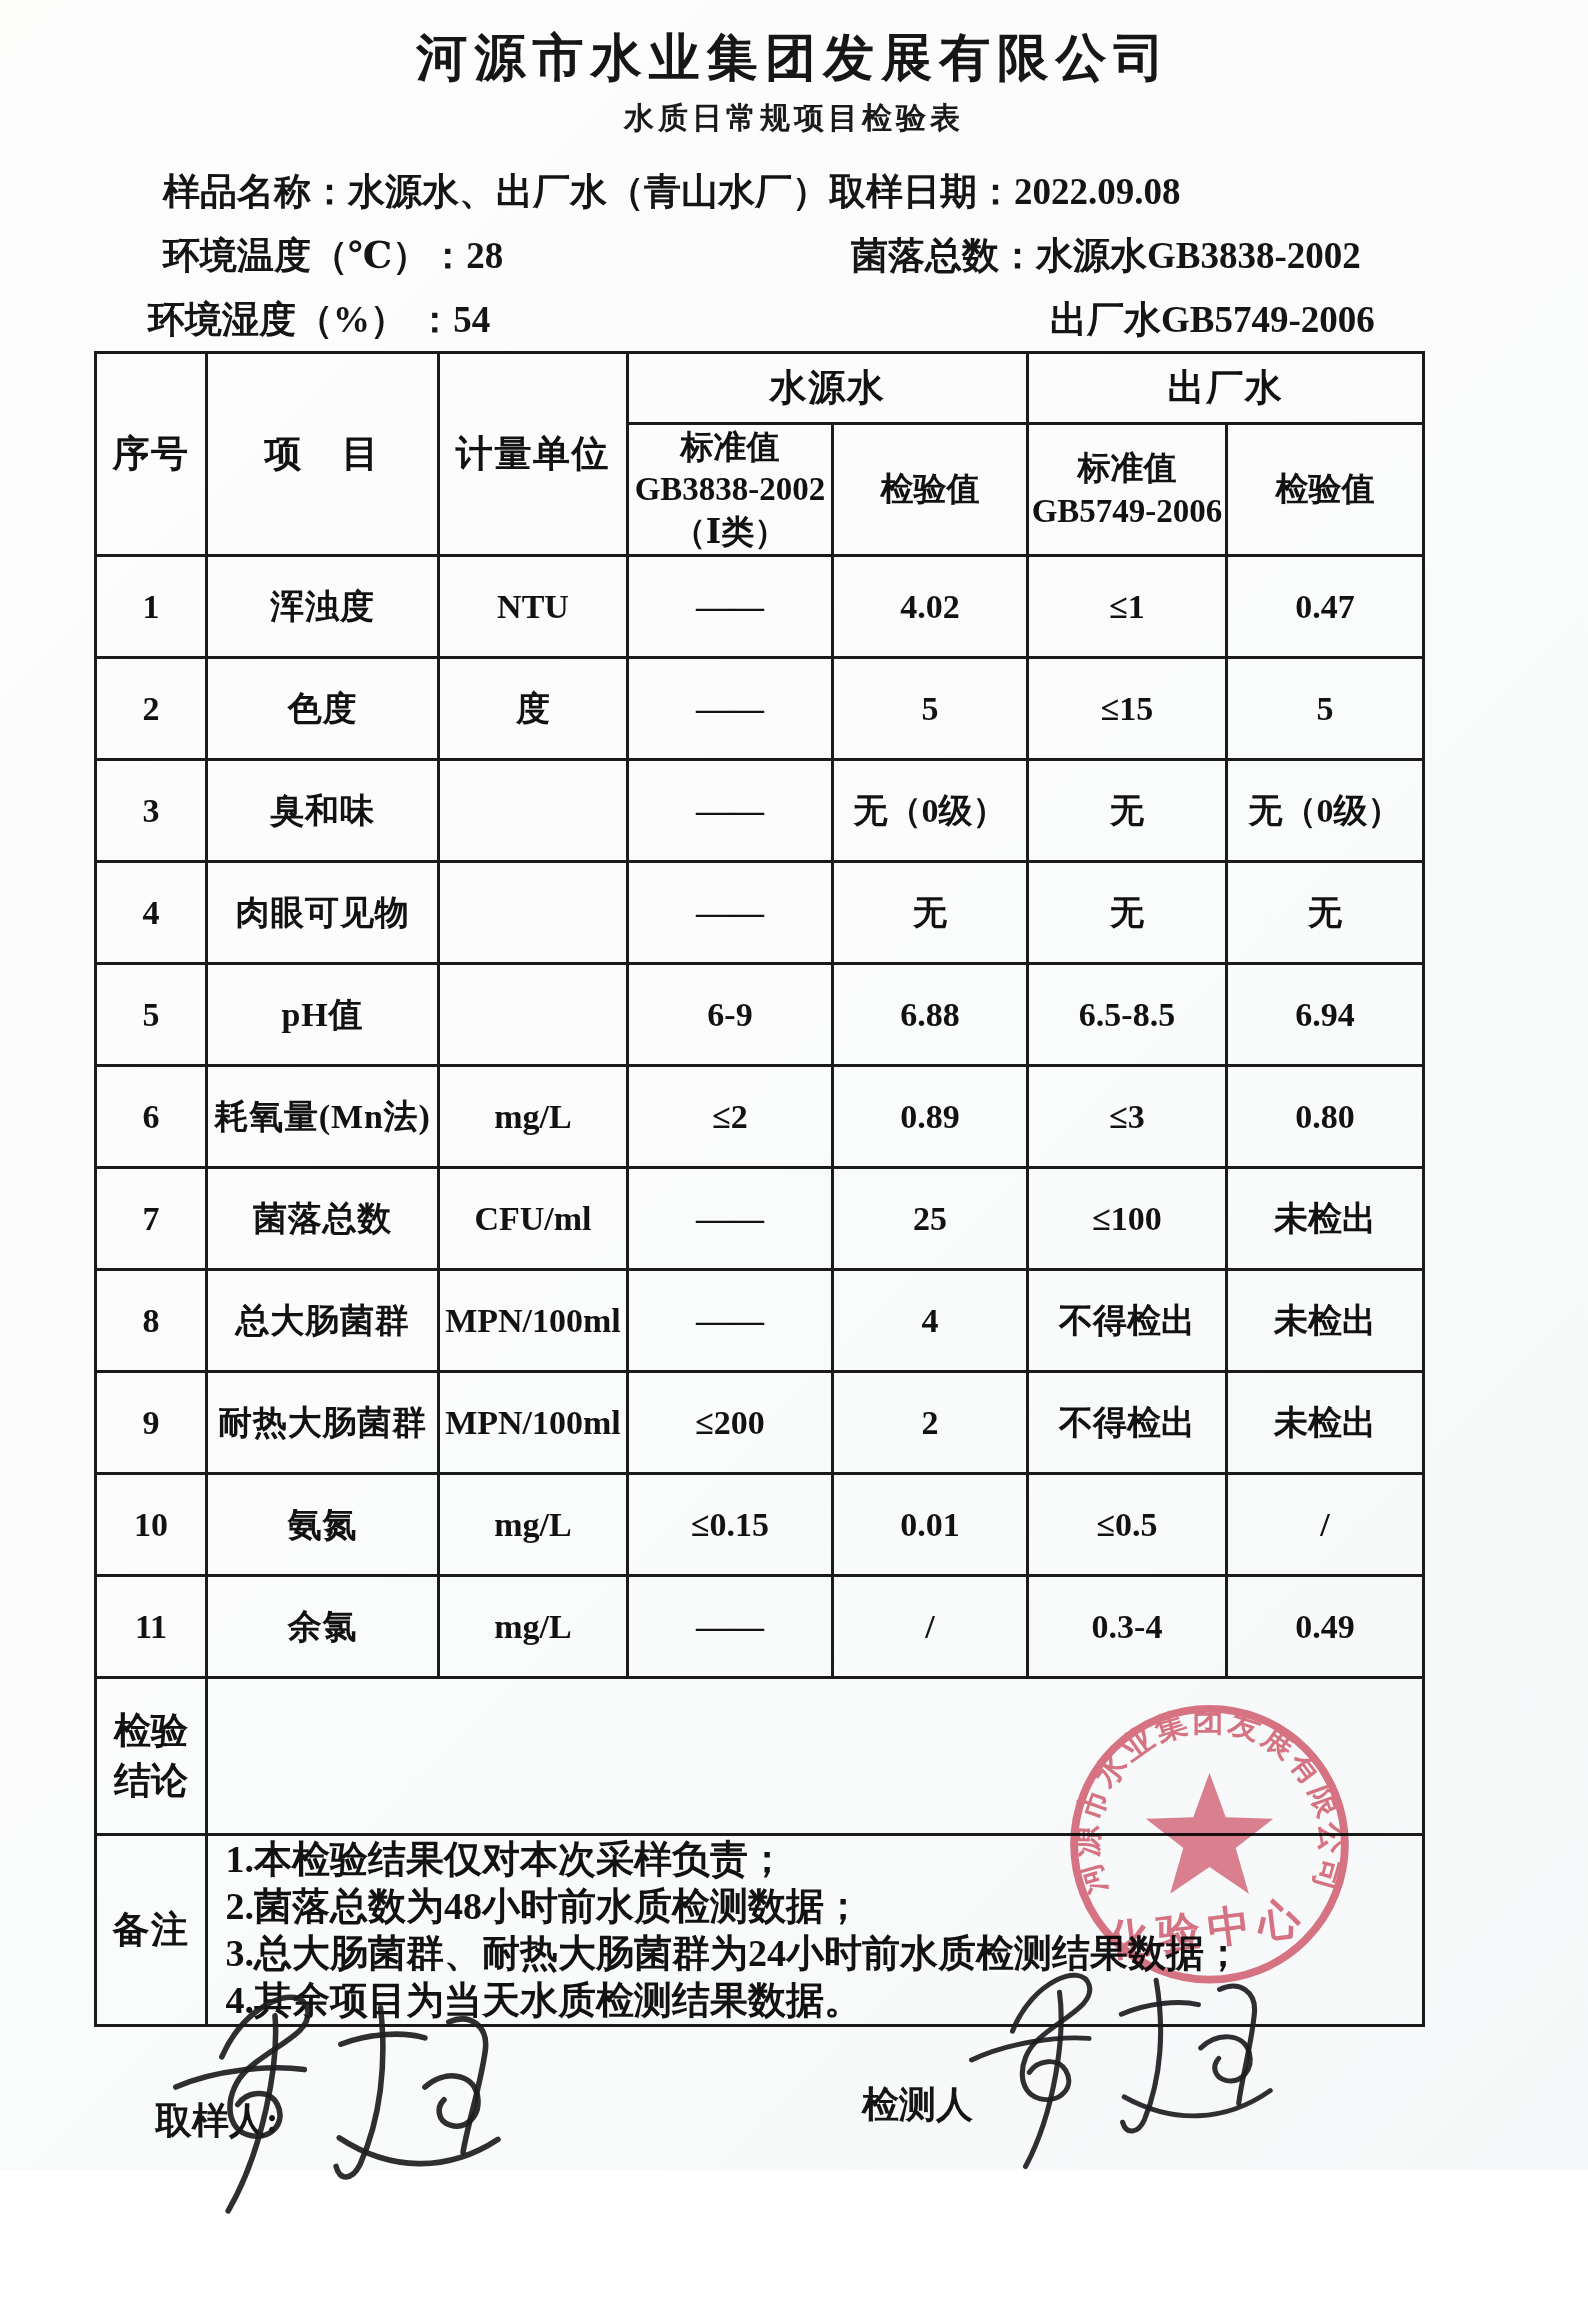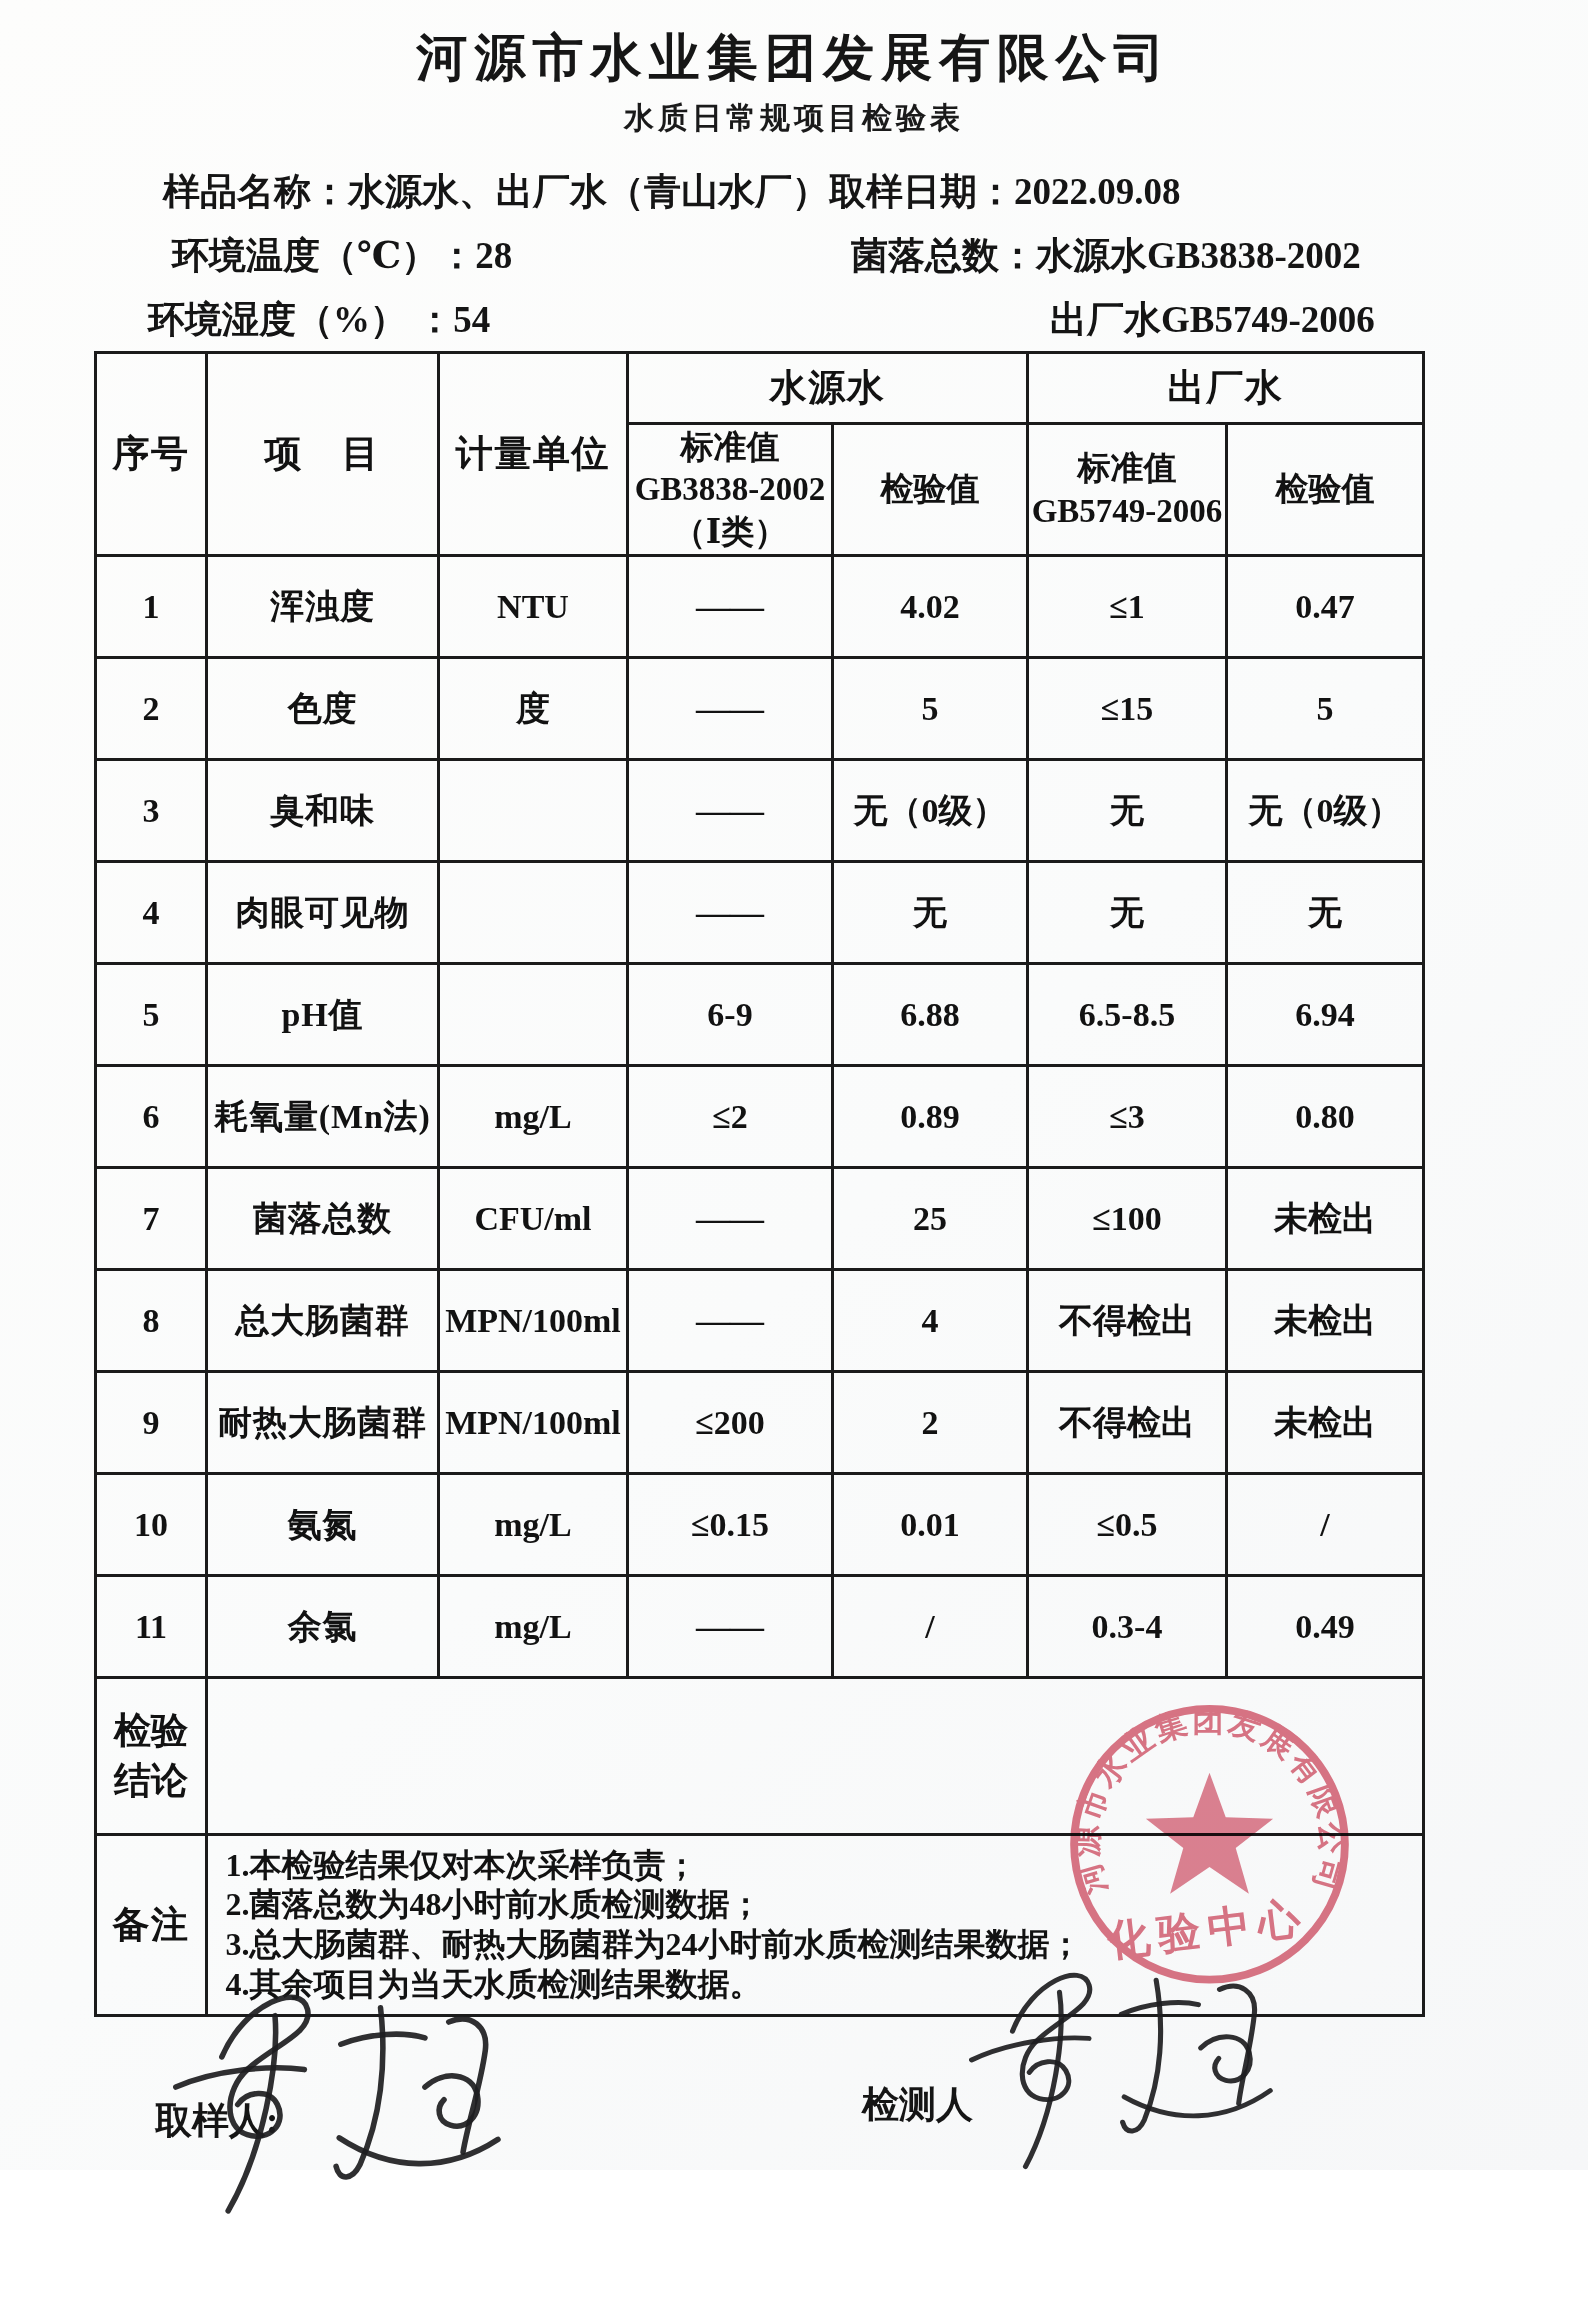--- a/index.html
+++ b/index.html
@@ -17,21 +17,21 @@
     font-weight:bold;font-size:51px;letter-spacing:7.1px;color:#161616;
   }
   .title2{
     position:absolute;top:98px;left:0;width:100%;text-align:center;
     font-family:"Liberation Sans","DejaVu Sans",sans-serif;
     font-weight:bold;font-size:30px;letter-spacing:4px;color:#1a1a1a;
   }
   
   .info{position:absolute;font-size:37px;font-weight:700;white-space:nowrap;color:#151515;}
   .i-l1{left:163px;top:167px;}
-  .i-l2a{left:163px;top:231px;margin-left:9px;}
+  .i-l2a{left:163px;top:231px;}
   .i-l2b{left:851px;top:231px;}
   .i-l3a{left:148px;top:295px;}
   .i-l3b{left:1050px;top:295px;}
   
   table.report{
     position:absolute;left:94px;top:351px;width:1328px;
     border-collapse:collapse;table-layout:fixed;
   }
   table.report td{
     border:3.2px solid #1b1b1b;text-align:center;vertical-align:middle;
@@ -43,21 +43,21 @@
   tr.rHdrSpan td{letter-spacing:1.6px;}
   tr.data td{height:99px;}
   td.item{text-align:left;padding-left:14.3px;letter-spacing:0.8px;}
   td.hno{font-weight:700;font-size:35px;letter-spacing:1.6px;}
   tr.concl td{height:154px;}
   tr.concl td.lbl{font-size:37px;font-weight:700;line-height:1.35;}
   tr.notes td{height:178px;}
   tr.notes td.lbl{font-size:37px;font-weight:700;letter-spacing:1.6px;}
   td.notes-cell{text-align:left !important;vertical-align:middle;}
   .note-line{
-    font-size:32px;font-weight:600;line-height:1.24;
+    font-size:38px;font-weight:600;line-height:1.24;
     padding-left:17.5px;white-space:nowrap;color:#121212;
   }
   
   .sig-label{position:absolute;font-size:37px;font-weight:700;white-space:nowrap;color:#151515;}
   .lab-sampler{left:119px;top:2096px;margin-left:36px;}
   .lab-tester{left:862px;top:2080px;}
   .sigA{position:absolute;left:152px;top:1968px;width:365px;height:254px;}
   .sigB{position:absolute;left:950px;top:1947px;width:347px;height:241px;}
   .sig-stroke{stroke:#1d1d20;stroke-width:7;fill:none;stroke-linecap:round;stroke-linejoin:round;opacity:.92;}
   

